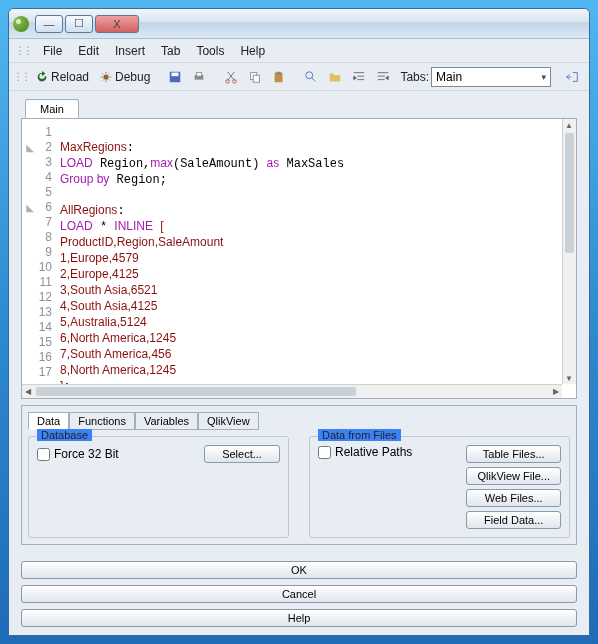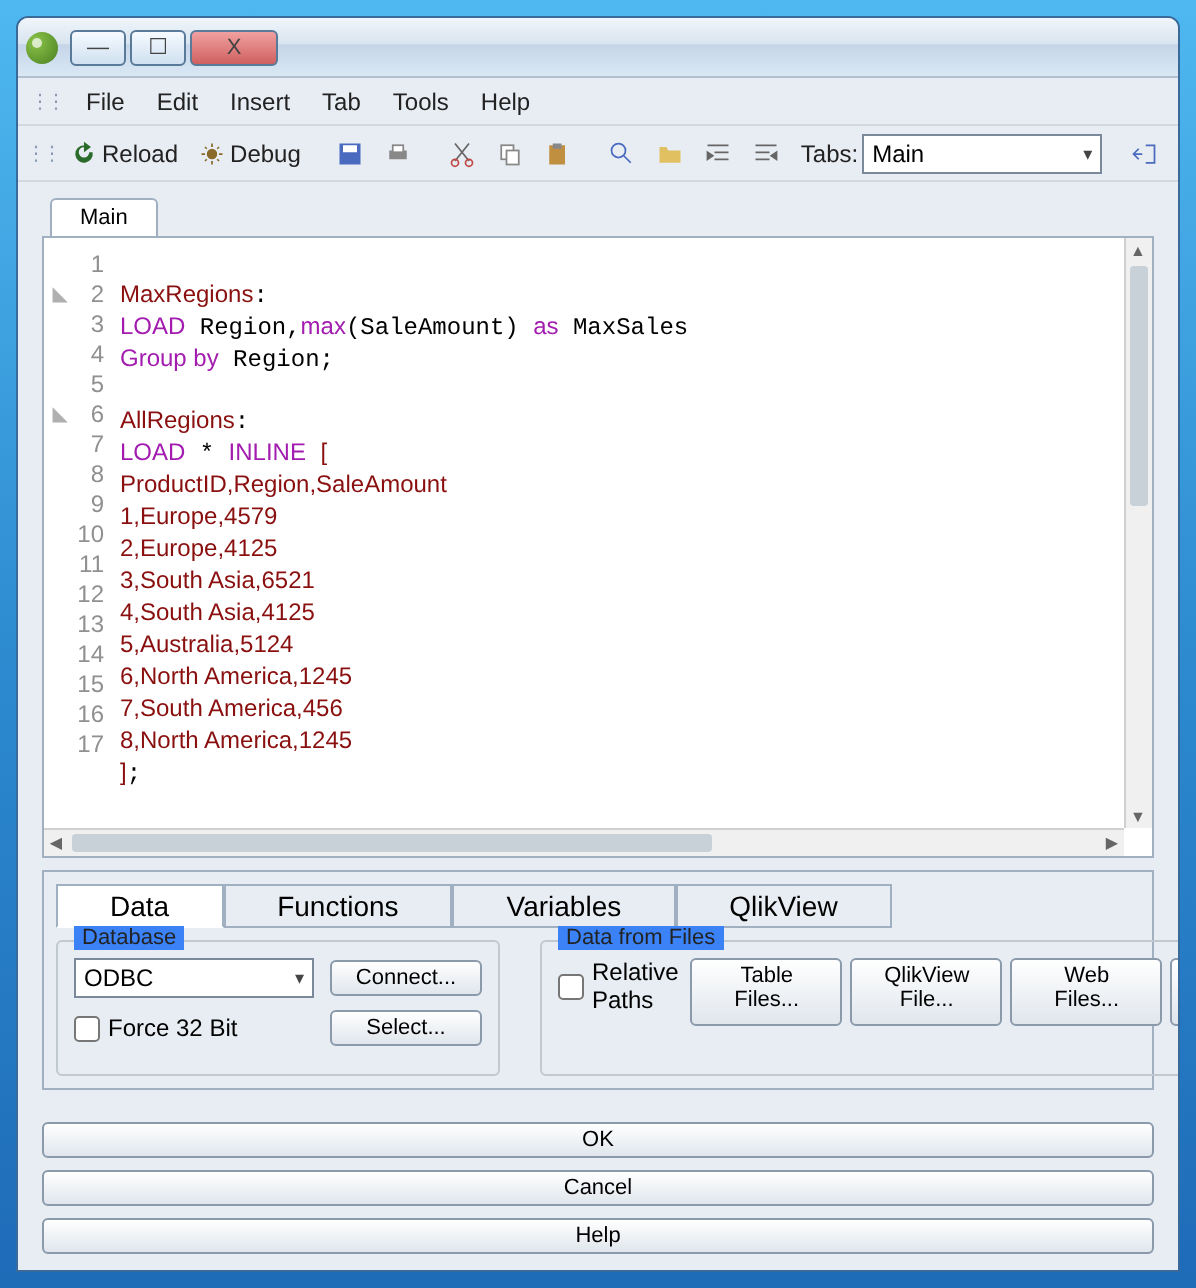--- a/index.html
+++ b/index.html
@@ -31,21 +31,21 @@
 .kw { color: #a21caf; }
 .tbl { color: #8a1010; }
 .str { color: #8a1010; }
 .scroll-v { position: absolute; right: 0; top: 0; bottom: 14px; width: 14px; background: #f0f0f0; border-left: 1px solid #d0d0d0; }
 .scroll-v .thumb { position: absolute; left: 2px; right: 2px; top: 14px; height: 120px; background: #c8d0d8; border-radius: 2px; }
 .scroll-h { position: absolute; left: 0; right: 14px; bottom: 0; height: 14px; background: #f0f0f0; border-top: 1px solid #d0d0d0; }
 .scroll-h .thumb { position: absolute; top: 2px; bottom: 2px; left: 14px; width: 320px; background: #c8d0d8; border-radius: 2px; }
 .arrow { position: absolute; width: 12px; height: 12px; display: flex; align-items: center; justify-content: center; font-size: 8px; color: #666; }
 .bottom-panel { background: #e8edf3; border: 1px solid #a0b0c0; margin-top: 6px; padding: 6px; }
 .btabs { display: flex; gap: 0; margin-bottom: 6px; }
-.btab { border: 1px solid #a0b0c0; padding: 2px 26px; background: #e8edf3; font-size: 14px; }
+.btab { border: 1px solid #a0b0c0; padding: 2px 8px; background: #e8edf3; font-size: 11px; }
 .btab.active { background: #fff; border-bottom-color: #fff; }
 .panel-body { display: flex; gap: 20px; }
 .fieldset { border: 1px solid #c0c8d0; border-radius: 3px; padding: 8px; position: relative; }
 .fieldset .legend { position: absolute; top: -8px; left: 8px; background: #3b82f6; padding: 0 4px; font-size: 11px; color: #222; }
 .fs-left { flex: 1; }
 .fs-right { flex: 1; }
 .row { display: flex; align-items: center; gap: 8px; margin-bottom: 6px; }
 .btn { border: 1px solid #8a9aaa; background: linear-gradient(to bottom, #fff, #e0e6ec); padding: 2px 10px; border-radius: 3px; min-width: 76px; text-align: center; font-size: 11px; }
 .chk { display: flex; align-items: center; gap: 4px; font-size: 11px; }
 .chk input { width: 13px; height: 13px; }
@@ -221,44 +221,38 @@
       <div class="btabs">
         <div class="btab active">Data</div>
         <div class="btab">Functions</div>
         <div class="btab">Variables</div>
         <div class="btab">QlikView</div>
       </div>
       <div class="panel-body">
         <div class="fieldset fs-left">
           <div class="legend">Database</div>
           <div class="row">
-            <div class="dropdown" style="flex:1">
-                <span>ODBC</span>
-              </div>
-            <div class="btn">Connect...</div>
-          </div>
-          <div class="row">
             <label class="chk">
                 <input type="checkbox" style="">
                 <span>Force 32 Bit</span>
               </label>
             <div style="flex:1"></div>
             <div class="btn">Select...</div>
           </div>
         </div>
         <div class="fieldset fs-right">
           <div class="legend">Data from Files</div>
           <div style="display:flex;gap:6px">
             <div style="flex:1">
               <label class="chk" style="margin-bottom:6px">
                   <input type="checkbox" style="">
                   <span>Relative Paths</span>
                 </label>
             </div>
-            <div style="display:flex;flex-direction:row;gap:4px">
+            <div style="display:flex;flex-direction:column;gap:4px">
               <div class="btn">Table Files...</div>
               <div class="btn">QlikView File...</div>
               <div class="btn">Web Files...</div>
               <div class="btn">Field Data...</div>
             </div>
           </div>
         </div>
       </div>
     </div>
   </div>

